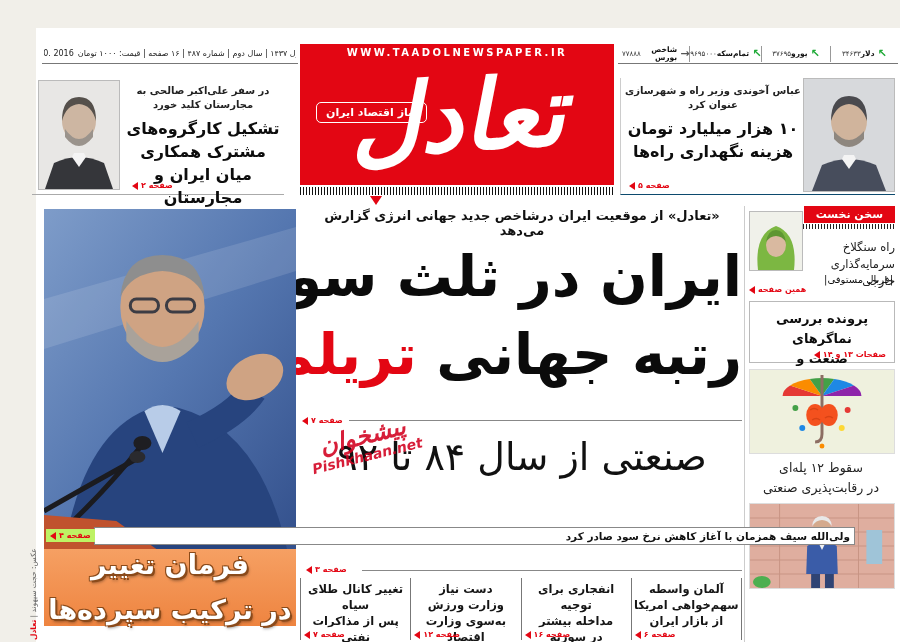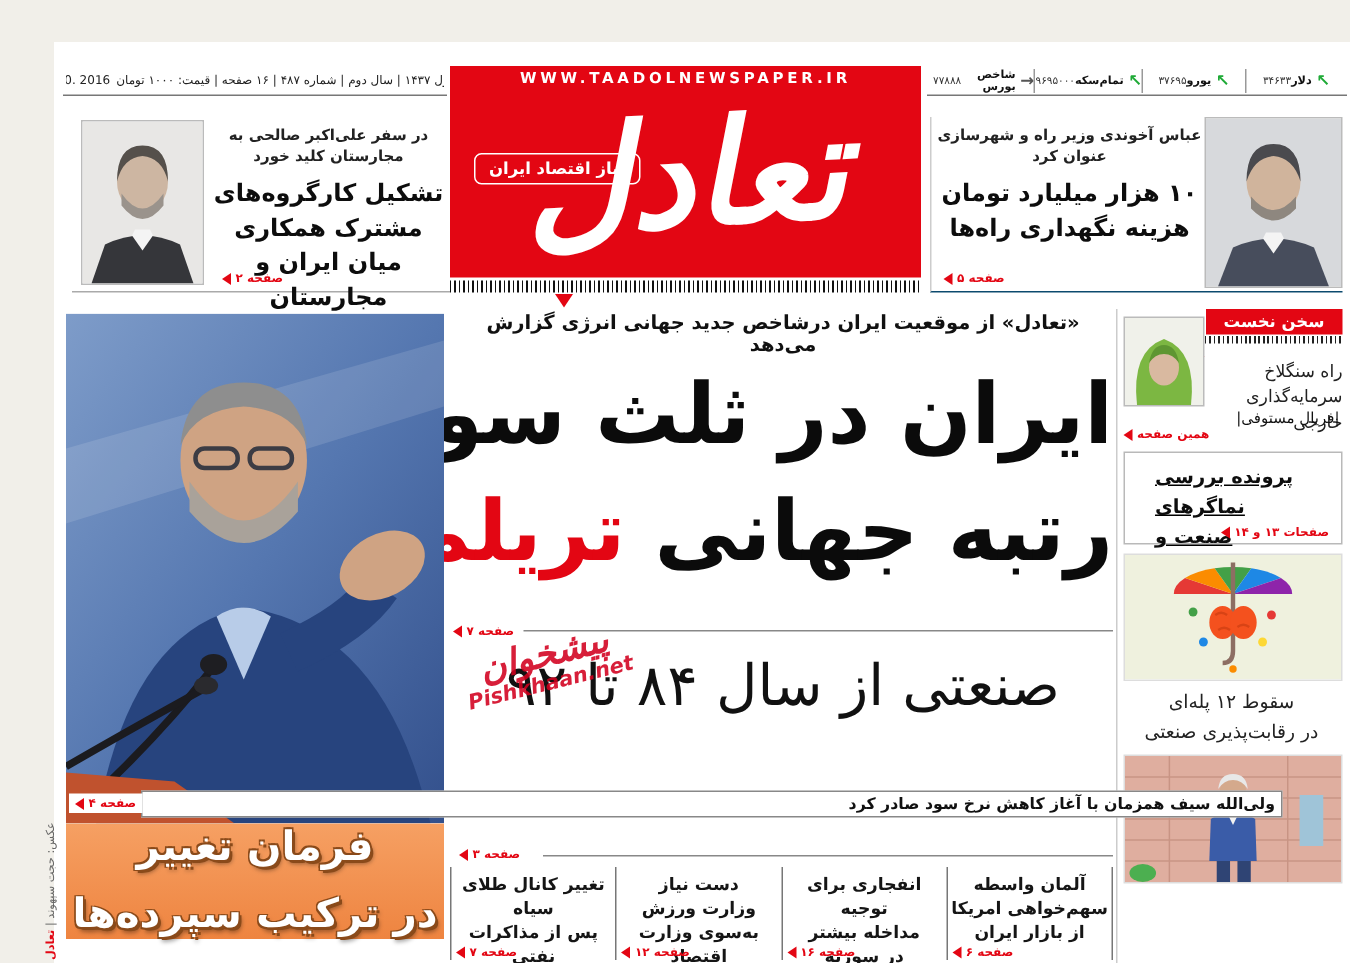--- a/index.html
+++ b/index.html
@@ -32,21 +32,21 @@
            background:repeating-linear-gradient(90deg,#111 0 1px,transparent 1px 3px);}
   .mast-pointer{position:absolute;left:370px;top:196px;width:0;height:0;
            border-left:6px solid transparent;border-right:6px solid transparent;border-top:9px solid #e30613;}
 
   
   .mk{display:inline-flex;align-items:center;gap:3px;color:#e30613;font-size:8px;font-weight:bold;white-space:nowrap;}
   .mk-tri{width:0;height:0;border-top:4px solid transparent;border-bottom:4px solid transparent;
           border-right:6px solid #e30613;}
 
   
-  .story-tl{position:absolute;left:48px;top:78px;width:252px;height:116px;border-bottom:1px solid #aaa;}
+  .story-tl{position:absolute;left:32px;top:78px;width:252px;height:116px;border-bottom:1px solid #aaa;}
   .story-tr{position:absolute;left:620px;top:78px;width:274px;height:116px;border-bottom:1px solid #0c4a6e;
             border-left:1px solid #ccc;}
   .kicker-sm{font-size:10px;font-weight:bold;color:#222;line-height:14px;text-align:center;}
   .head-sm{font-size:16px;font-weight:bold;color:#0d0d0d;line-height:23px;text-align:center;margin-top:5px;}
   .tl-text{position:absolute;right:0;top:6px;width:162px;}
   .tl-photo{position:absolute;left:6px;top:2px;width:80px;height:108px;border:1px solid #bbb;}
   .tr-text{position:absolute;left:4px;top:6px;width:176px;}
   .tr-photo{position:absolute;left:182px;top:0px;width:90px;height:112px;border:1px solid #bbb;}
   .story-mk-tl{position:absolute;left:100px;bottom:4px;}
   .story-mk-tr{position:absolute;left:8px;bottom:4px;}
@@ -65,21 +65,21 @@
   .wm-en{font-size:14px;font-weight:bold;font-style:italic;}
 
   .rule2{position:absolute;left:362px;top:570px;width:380px;height:1px;background:#888;}
   .rule2-mk{position:absolute;left:306px;top:565px;}
 
   
   .photo-block{position:absolute;left:44px;top:209px;width:252px;height:340px;overflow:hidden;}
   .photo-block svg{display:block;width:100%;height:100%;}
   .photo-cap{position:absolute;left:94px;right:45px;top:527px;background:#fff;border:1px solid #888;
              font-size:10.5px;font-weight:bold;color:#111;text-align:right;padding:2px 4px;z-index:4;}
-  .photo-mk{position:absolute;left:46px;top:529px;background:#ffffff;padding:2px 4px;z-index:4;}
+  .photo-mk{position:absolute;left:46px;top:529px;background:#bef264;padding:2px 4px;z-index:4;}
   .banner{position:absolute;left:44px;top:549px;width:252px;height:77px;
           background:linear-gradient(180deg,#f6a063,#ee8440);display:flex;flex-direction:column;
           align-items:center;justify-content:center;gap:11px;}
   .banner div{font-size:27px;font-weight:bold;color:#fff;line-height:34px;
           text-shadow:2px 2px 0 #8a4a1a,-1px -1px 0 #8a4a1a,1px -1px 0 #8a4a1a,-1px 1px 0 #8a4a1a,2px 3px 3px rgba(0,0,0,.35);}
   .credit{position:absolute;left:29px;top:548px;height:92px;writing-mode:vertical-rl;
           transform:rotate(180deg);font-size:7.5px;color:#666;white-space:nowrap;}
   .credit .brand{color:#e30613;font-weight:bold;}
 
   
@@ -89,21 +89,21 @@
              padding:2px 12px;}
   .op-ticks{position:absolute;right:0;top:18px;width:98px;height:5px;
             background:repeating-linear-gradient(90deg,#222 0 1px,transparent 1px 3px);}
   .op-tri{position:absolute;right:92px;top:25px;width:0;height:0;border-left:5px solid transparent;
           border-right:5px solid transparent;border-bottom:7px solid #e30613;}
   .op-photo{position:absolute;left:0;top:5px;width:52px;height:58px;border:1px solid #bbb;}
   .op-title{position:absolute;right:0;top:33px;width:94px;text-align:right;font-size:11.5px;color:#222;line-height:17px;}
   .op-byline{position:absolute;right:2px;top:68px;font-size:10px;font-weight:normal;color:#111;margin-left:12px;}
   .op-mk{position:absolute;left:0;bottom:0;}
   .dossier{position:absolute;left:4px;right:2px;top:95px;height:62px;border:1px solid #b9b9b9;
-           padding:7px 20px 2px;box-sizing:border-box;text-align:left;text-decoration:underline;}
+           padding:7px 20px 2px;box-sizing:border-box;text-align:center;}
   .dossier .t{font-size:13px;font-weight:bold;color:#0d0d0d;line-height:20px;}
   .dossier .mk{position:absolute;right:8px;bottom:3px;}
   .sb-img{position:absolute;left:4px;width:144px;height:83px;border:1px solid #ddd;overflow:hidden;}
   .sb-img svg{display:block;width:100%;height:100%;}
   .umb-img{top:163px;}
   .umb-cap{position:absolute;left:0;right:0;top:252px;text-align:center;font-size:12.5px;color:#222;line-height:20px;}
   .brj-img{top:297px;height:84px;}
   .brj-cap{position:absolute;left:0;right:0;top:388px;text-align:center;font-size:12.5px;color:#222;line-height:20px;}
 
   

